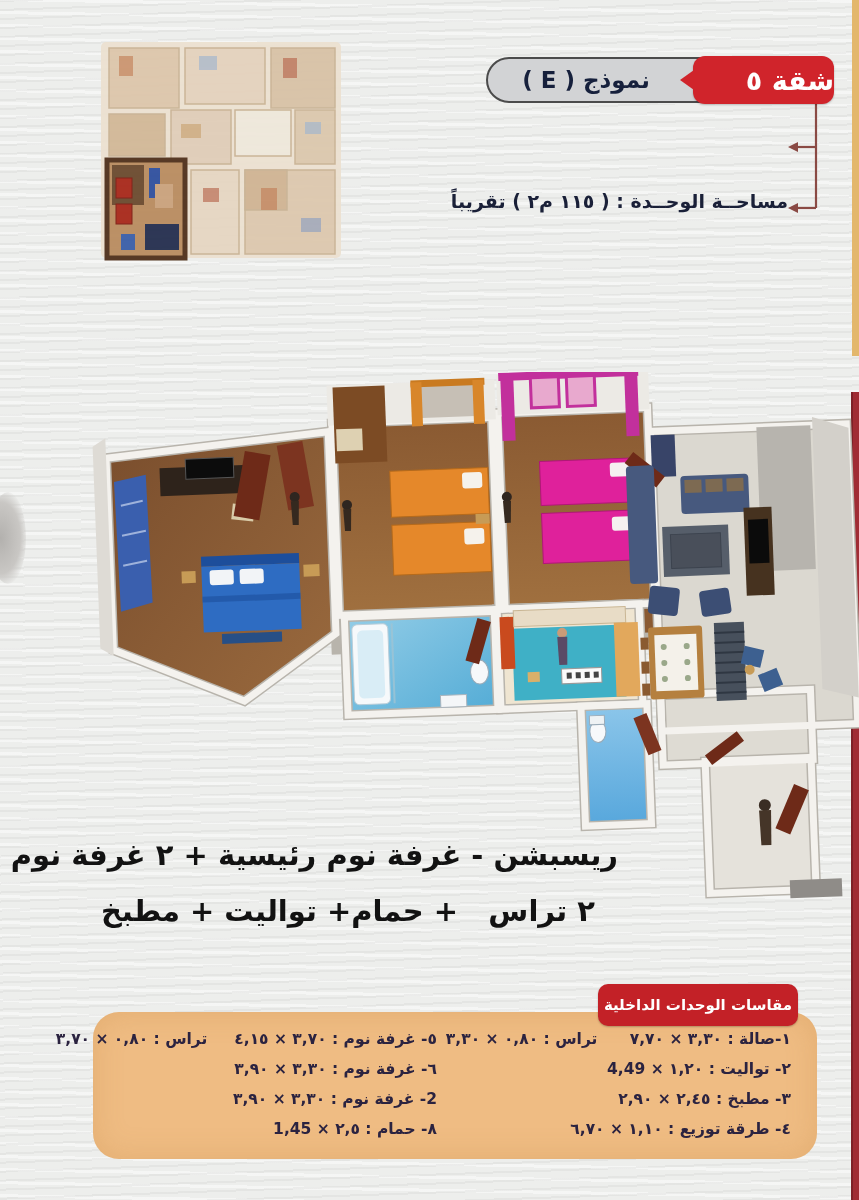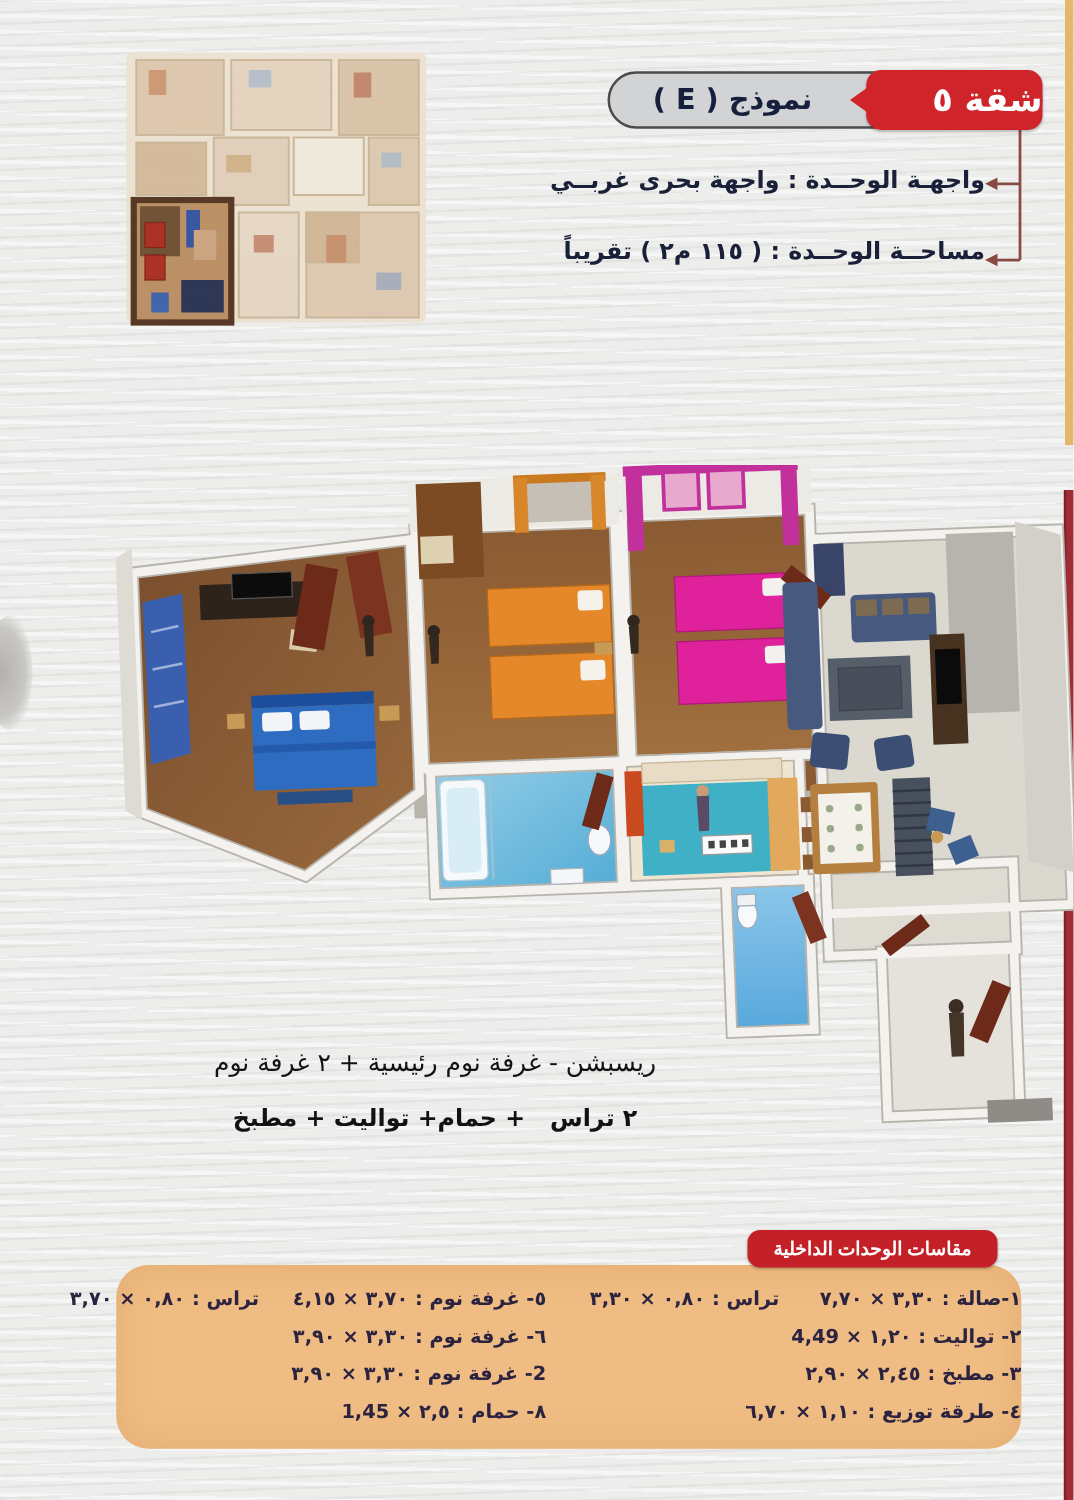--- a/index.html
+++ b/index.html
@@ -28,34 +28,34 @@
     box-shadow:0 1px 2px rgba(0,0,0,.25);
   }
   .apt-badge span{font-size:27px;font-weight:bold;color:#fff;letter-spacing:1px;}
   .notch{position:absolute;left:-13px;top:14px;width:0;height:0;
     border-top:10px solid transparent;border-bottom:10px solid transparent;border-right:14px solid #d0242b;}
   .meta-line{right:71px;font-size:19px;font-weight:bold;color:#1a2038;white-space:pre;}
   .facade{top:133px;}
   .area{top:190px;}
   
   .desc{left:78px;top:838px;width:540px;text-align:center;color:#121212;}
-  .desc1{font-size:20px;font-weight:normal;white-space:pre;}
-  .desc2{font-size:19px;font-weight:bold;margin-top:22px;white-space:pre;}
+  .desc1{font-size:29px;font-weight:bold;white-space:pre;}
+  .desc2{font-size:29px;font-weight:bold;margin-top:22px;white-space:pre;}
   
   .dims-title{
-    left:598px;top:984px;width:200px;height:30px;background:#c32127;border-radius:10px;
+    left:598px;top:984px;width:200px;height:42px;background:#c32127;border-radius:10px;
     color:#fff;font-size:15px;font-weight:bold;display:flex;align-items:center;justify-content:center;
-    z-index:3;box-shadow:0 1px 2px rgba(0,0,0,.25);font-family:Liberation Serif, serif;
+    z-index:3;box-shadow:0 1px 2px rgba(0,0,0,.25);
   }
   .dims-box{
     left:93px;top:1012px;width:724px;height:147px;background:#efbc83;border-radius:26px;
     box-shadow:inset 0 0 30px rgba(190,130,60,.25);z-index:2;
   }
   .col{position:absolute;top:16px;display:flex;flex-direction:column;gap:8px;align-items:flex-end;}
-  .col-right{right:0;}
+  .col-right{right:26px;}
   .col-left{right:380px;}
   .dim-row{font-size:15.5px;line-height:22px;font-weight:bold;color:#2b2340;white-space:pre;text-align:right;}
   .left-blob{left:-10px;top:492px;width:36px;height:92px;border-radius:50%;
     background:radial-gradient(ellipse at 30% 50%, #b3b1ae 0%, #c9c7c4 55%, rgba(237,238,236,0) 78%);}
   svg{display:block;}
 </style>
 </head>
 <body>
 
 <div class="page">
@@ -113,21 +113,20 @@
   <svg class="abs" style="left:780px;top:100px;" width="60" height="118" viewBox="0 0 60 118">
     <g stroke="#8a4a44" stroke-width="2.2" fill="none">
       <path d="M36,2 L36,108"></path>
       <path d="M36,47 L16,47"></path>
       <path d="M36,108 L16,108"></path>
     </g>
     <polygon points="8,47 18,42 18,52" fill="#8a4a44"></polygon>
     <polygon points="8,108 18,103 18,113" fill="#8a4a44"></polygon>
   </svg>
 
-  <div class="abs meta-line facade" dir="rtl">واجهـة الوحــدة : واجهة بحرى غربــي</div>
   <div class="abs meta-line area" dir="rtl">مساحــة الوحــدة : ( ١١٥ م٢ ) تقريباً</div>
 
   <svg class="abs" style="left:0;top:372px;" width="859" height="545" viewBox="0 0 859 545">
     <defs>
       <linearGradient id="wood1" x1="0" y1="0" x2="1" y2="1">
         <stop offset="0" stop-color="#7a4e2d"></stop>
           <stop offset="1" stop-color="#9a6a3e"></stop>
       </linearGradient>
       <linearGradient id="wood2" x1="0" y1="0" x2="0" y2="1">
         <stop offset="0" stop-color="#8a5a32"></stop>

